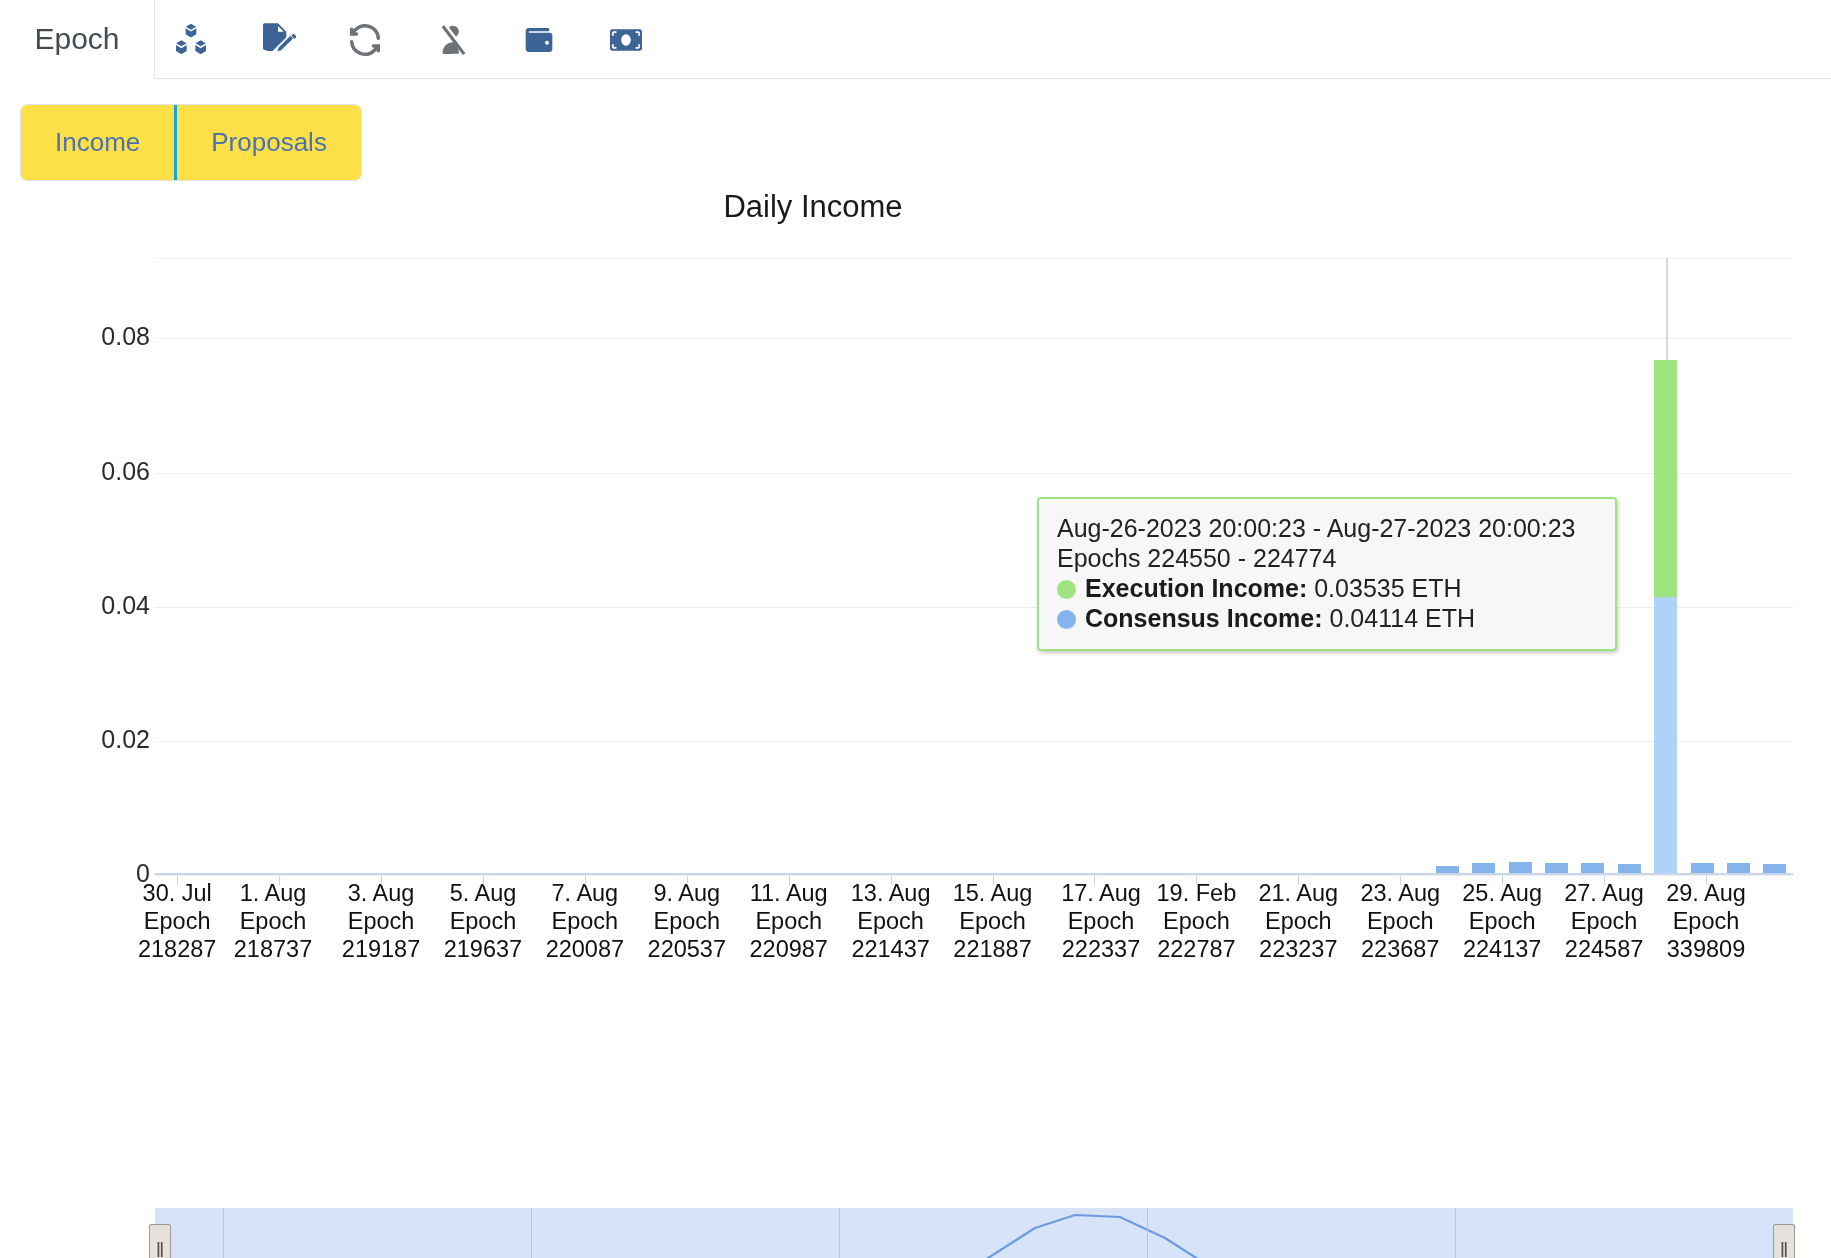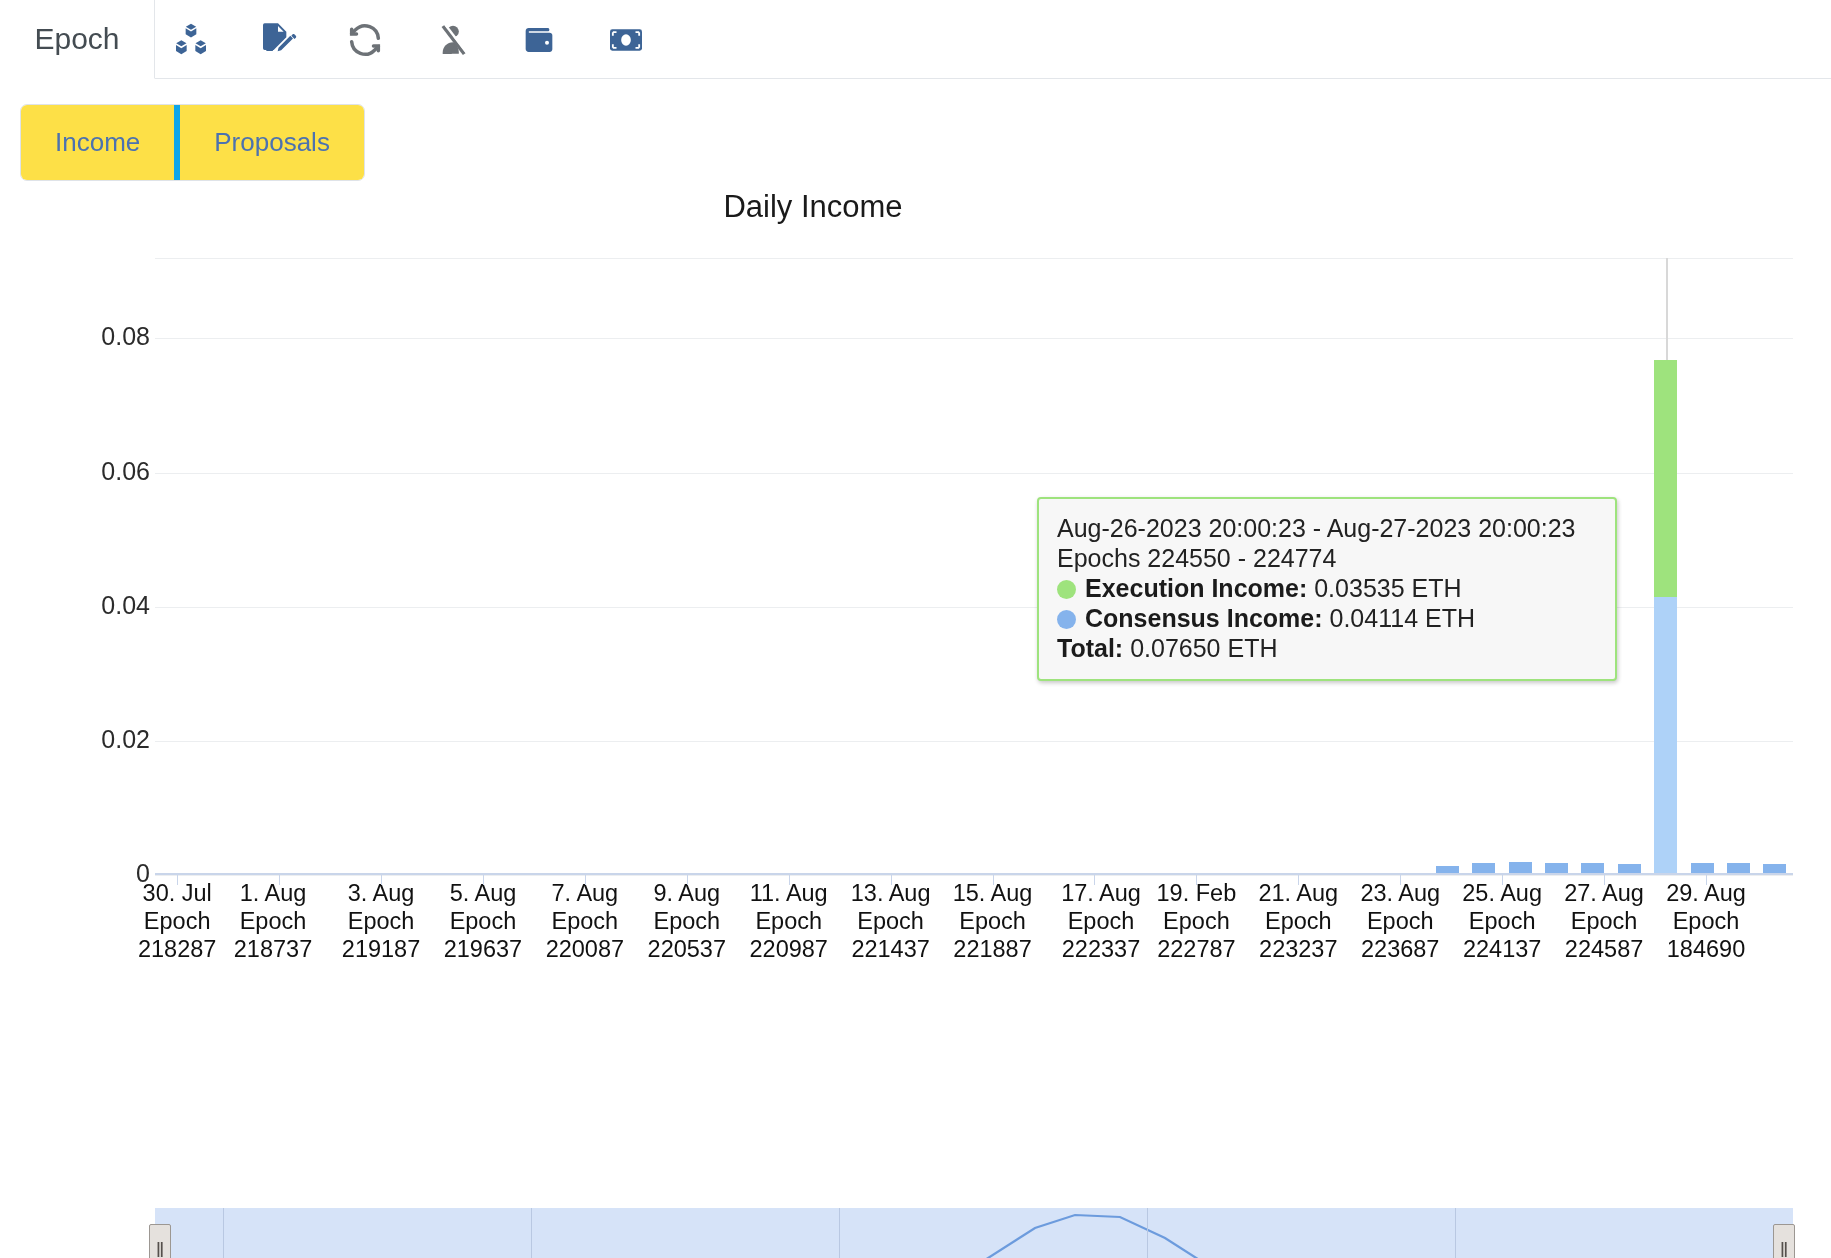--- a/index.html
+++ b/index.html
@@ -42,21 +42,21 @@
     background: #fff;
   }
   .pill {
     padding: 22px 34px;
     font-size: 26px;
     color: #4c72b0;
     background: #fde047;
     cursor: pointer;
     white-space: nowrap;
   }
-  .pill + .pill { border-left: 6px solid #0ea5e9; text-align: right; }
+  .pill + .pill { border-left: 3px solid #0ea5e9; text-align: right; }
 
   
   #chart-wrap { position: absolute; left: 0; top: 175px; width: 1831px; height: 1083px; }
   #chart-title {
     position: absolute; left: 0; top: 14px; width: 1626px;
     text-align: center; font-size: 31px; color: #1a1a1a;
   }
   #plot {
     position: absolute; left: 155px; top: 83px; width: 1638px; height: 617px;
   }
@@ -333,40 +333,36 @@
       <div class="xtick-mark" style="left: 1502.16px;"></div>
       <div class="xtick" style="left: 1546.08px;">
         <div>27. Aug</div>
         <div>Epoch</div>
         <div>224587</div>
       </div>
       <div class="xtick-mark" style="left: 1604.08px;"></div>
       <div class="xtick" style="left: 1648px;">
         <div>29. Aug</div>
         <div>Epoch</div>
-        <div>184690</div>
+        <div>339809</div>
       </div>
       <div class="xtick-mark" style="left: 1706px;"></div>
     </div>
 
   <div id="tooltip">
     <div class="row">Aug-26-2023 20:00:23 - Aug-27-2023 20:00:23</div>
     <div class="row">Epochs 224550 - 224774</div>
     <div class="row">
       <span class="dot green"></span><b>Execution Income:</b>
       <span>0.03535 ETH</span>
     </div>
     <div class="row">
       <span class="dot blue"></span><b>Consensus Income:</b>
       <span>0.04114 ETH</span>
     </div>
-    <div class="row">
-      <b>Total:</b>
-      <span>0.07650 ETH</span>
-    </div>
   </div>
 
   <div id="navigator">
     <div id="nav-track">
       <div id="nav-selected"></div>
       <svg id="nav-svg" width="1638" height="88">
         <path d="M0,80 L80,79 L180,76 L300,75 L430,74 L560,73 L680,72 L760,70 L830,52 L880,20 L920,7 L965,9 L1010,30 L1060,62 L1110,74 L1200,75 L1330,75 L1450,74 L1560,73 L1638,72" fill="none" stroke="#6c9bdd" stroke-width="2.2"></path>
       </svg>
       <div class="nav-handle" id="nav-handle-left" style="left: -6px;">
         <span>‖</span>

